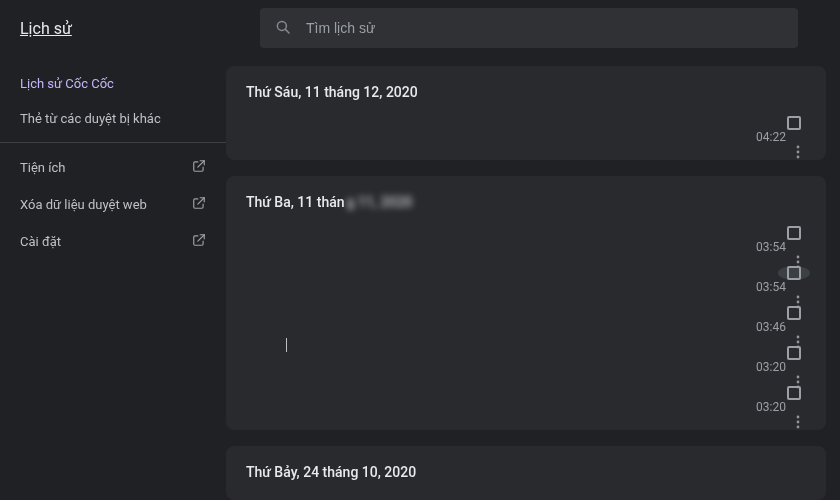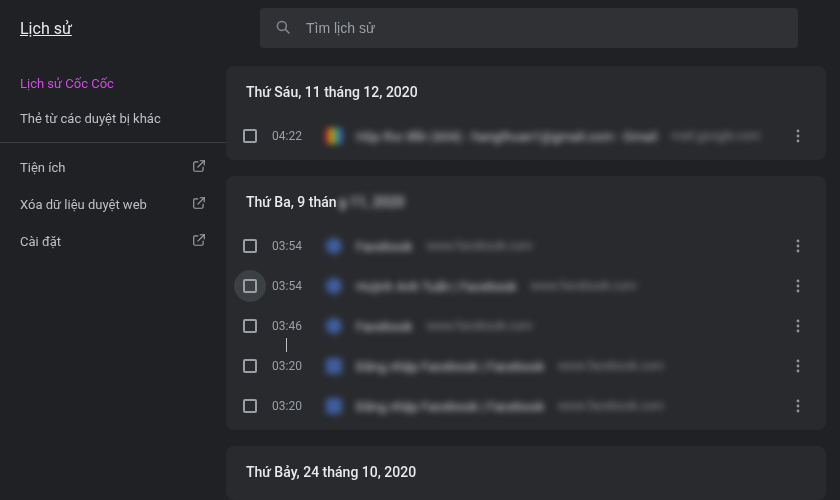--- a/index.html
+++ b/index.html
@@ -57,21 +57,21 @@
   }
   .side-item {
     display: flex;
     align-items: center;
     justify-content: space-between;
     padding: 10px 20px;
     font-size: 13px;
     color: #bdc1c6;
     cursor: pointer;
   }
-  .side-item.accent { color: #d946ef; }
+  .side-item.accent { color: #c4b5fd; }
   .side-divider {
     height: 1px;
     background: #3c4043;
     margin: 6px 0;
   }
   .ext-icon { opacity: .8; }
 
   .main {
     flex: 1;
     padding: 10px 14px 10px 0;
@@ -84,24 +84,25 @@
     padding-bottom: 4px;
   }
   .card-header {
     font-size: 14px;
     font-weight: 500;
     color: #e8eaed;
     padding: 18px 20px 16px 20px;
   }
   .row {
     display: flex;
-    align-items: center;
+    align-items: flex-end;
     height: 40px;
     padding: 0 16px 0 8px;
     position: relative;
+    flex-direction: column;
   }
   .row .chkwrap {
     width: 32px; height: 32px;
     display: flex; align-items: center; justify-content: center;
     border-radius: 50%;
   }
   .row.hovered .chkwrap { background: #3c4043; }
   .chk {
     width: 14px; height: 14px;
     border: 2px solid #9aa0a6;
@@ -237,21 +238,21 @@
           <div class="more">
             <svg width="16" height="16" viewBox="0 0 16 16">
               <circle cx="8" cy="3" r="1.4"></circle>
               <circle cx="8" cy="8" r="1.4"></circle>
               <circle cx="8" cy="13" r="1.4"></circle>
             </svg>
           </div>
         </div>
       </div>
       <div class="card">
-        <div class="card-header"><span>Thứ Ba, 9 thán</span><span class="blurred-tail">g 11, 2020</span></div>
+        <div class="card-header"><span>Thứ Ba, 11 thán</span><span class="blurred-tail">g 11, 2020</span></div>
         <div class="row">
           <div class="chkwrap">
             <div class="chk"></div>
           </div>
           <div class="time">03:54</div>
           <div class="entry">
             <div class="fav fbfav"></div>
             <span class="etitle">Facebook</span>
             <span class="eurl">www.facebook.com</span>
           </div>

